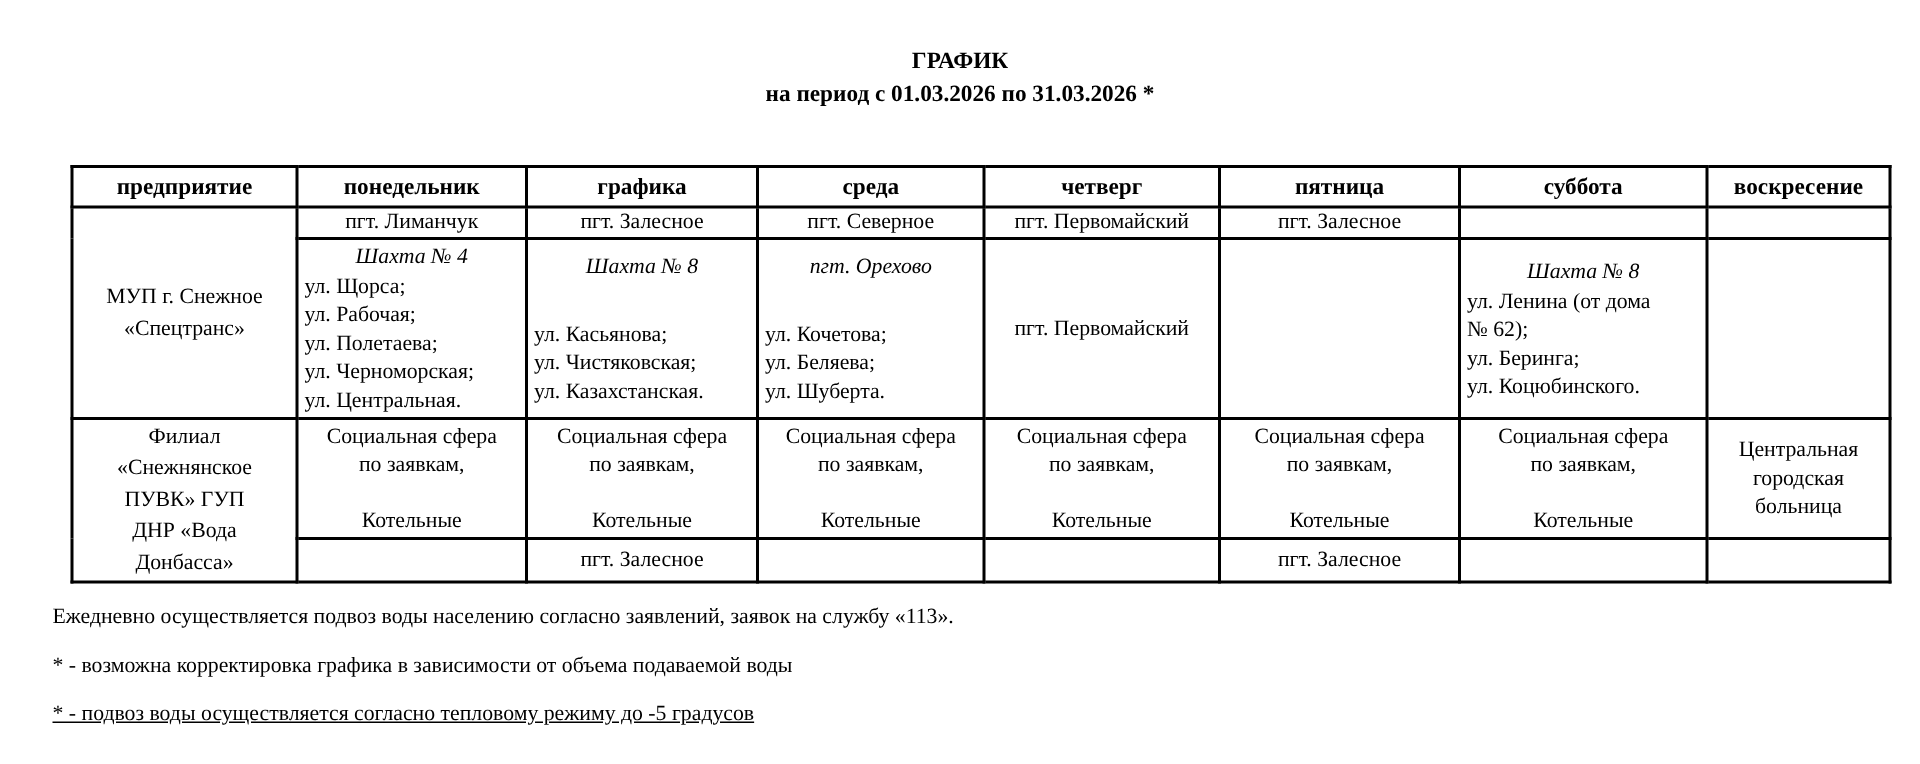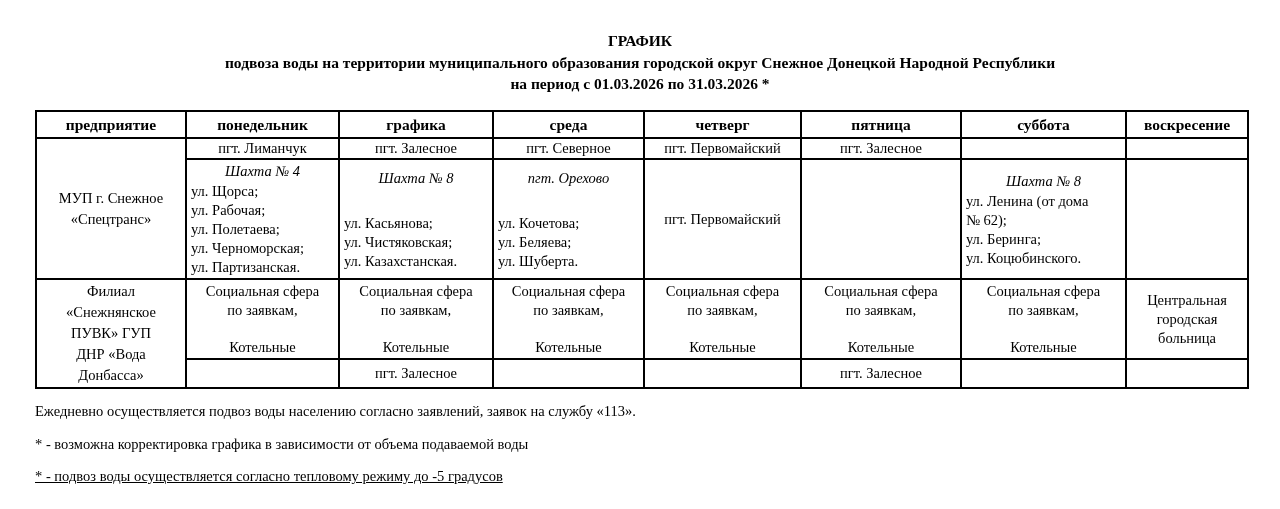--- a/index.html
+++ b/index.html
@@ -18,21 +18,21 @@
     left: 0; top: 30px;
     width: 1280px;
     text-align: center;
     font-weight: bold;
     font-size: 15.5px;
     line-height: 21.5px;
   }
 
   table.schedule {
     position: absolute;
-    left: 35px; top: 110px;
+    left: 47px; top: 110px;
     width: 1212px;
     border-collapse: collapse;
     table-layout: fixed;
     font-size: 14.5px;
     padding-left: 24px;
   }
   table.schedule th, table.schedule td {
     border: 2px solid #000000;
     padding: 1px 4px;
     vertical-align: middle;
@@ -94,21 +94,20 @@
   .note-2 { top: 33px; }
   .note-3 { top: 65px; text-decoration: underline; }
 </style>
 </head>
 <body>
 
 <div class="page">
 
   <div class="title-block">
     <div>ГРАФИК</div>
-    <div>подвоза воды на территории муниципального образования городской округ Снежное Донецкой Народной Республики</div>
     <div>на период с 01.03.2026 по 31.03.2026 *</div>
   </div>
 
   <table class="schedule">
     <colgroup>
       <col style="width:150px">
       <col style="width:153px">
       <col style="width:154px">
       <col style="width:151px">
       <col style="width:157px">
@@ -141,21 +140,21 @@
       <td class="center-cell"></td>
     </tr>
 
     <tr class="row-details">
       <td class="detail-cell">
         <div class="detail-title">Шахта № 4</div>
         <div class="streets">ул. Щорса;
 ул. Рабочая;
 ул. Полетаева;
 ул. Черноморская;
-ул. Партизанская.</div>
+ул. Центральная.</div>
       </td>
       <td class="detail-cell">
         <div class="detail-title">Шахта № 8</div>
         <div class="streets gap">ул. Касьянова;
 ул. Чистяковская;
 ул. Казахстанская.</div>
       </td>
       <td class="detail-cell">
         <div class="detail-title">пгт. Орехово</div>
         <div class="streets gap">ул. Кочетова;

